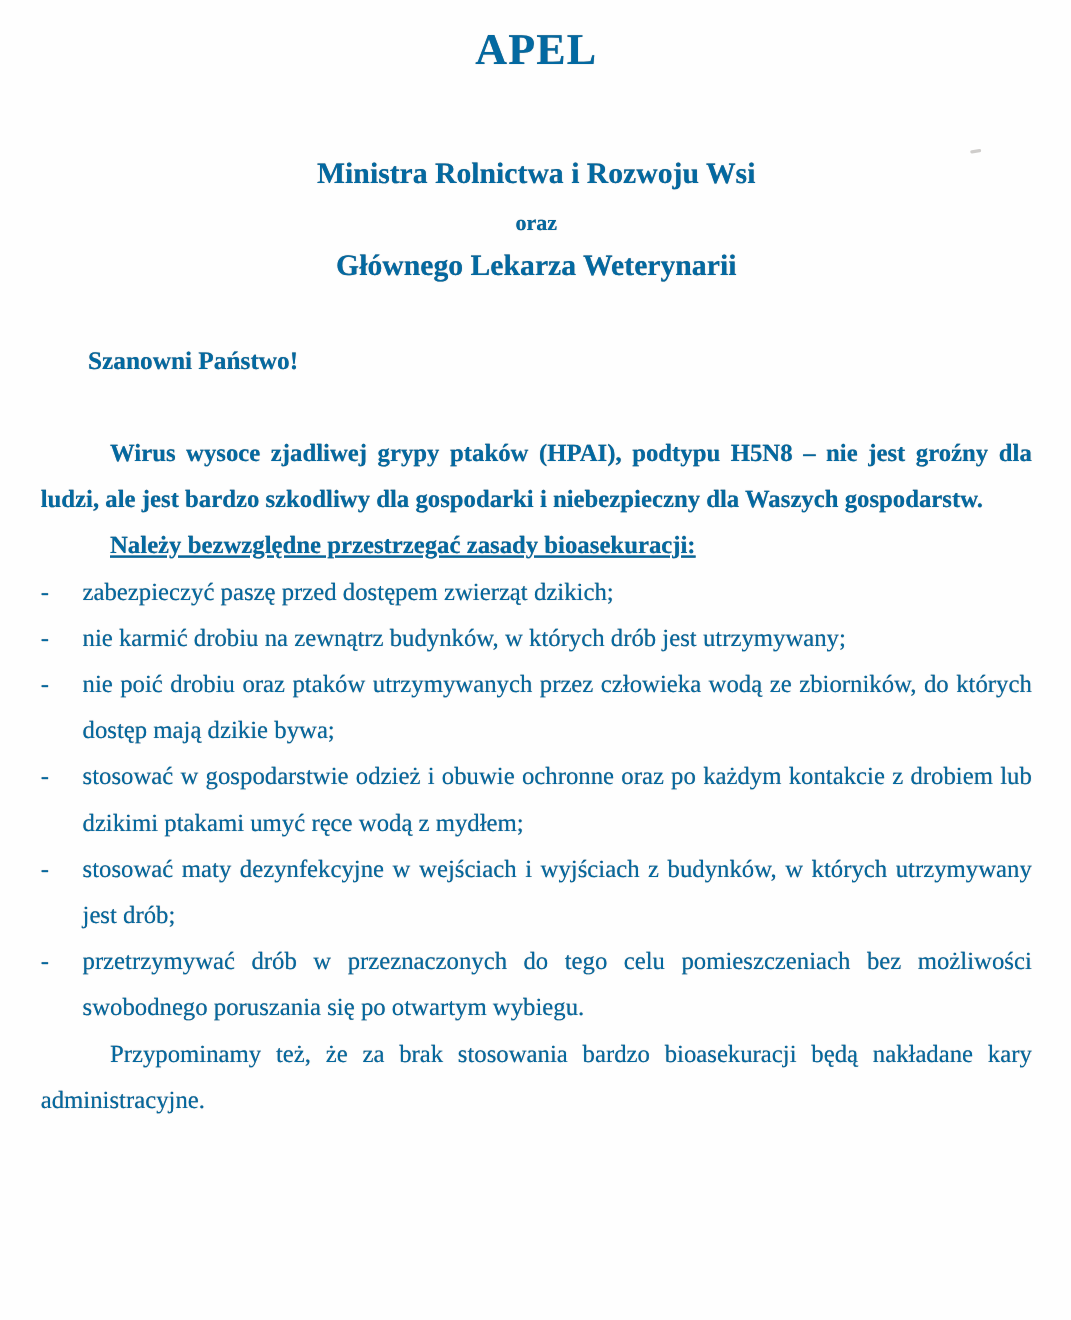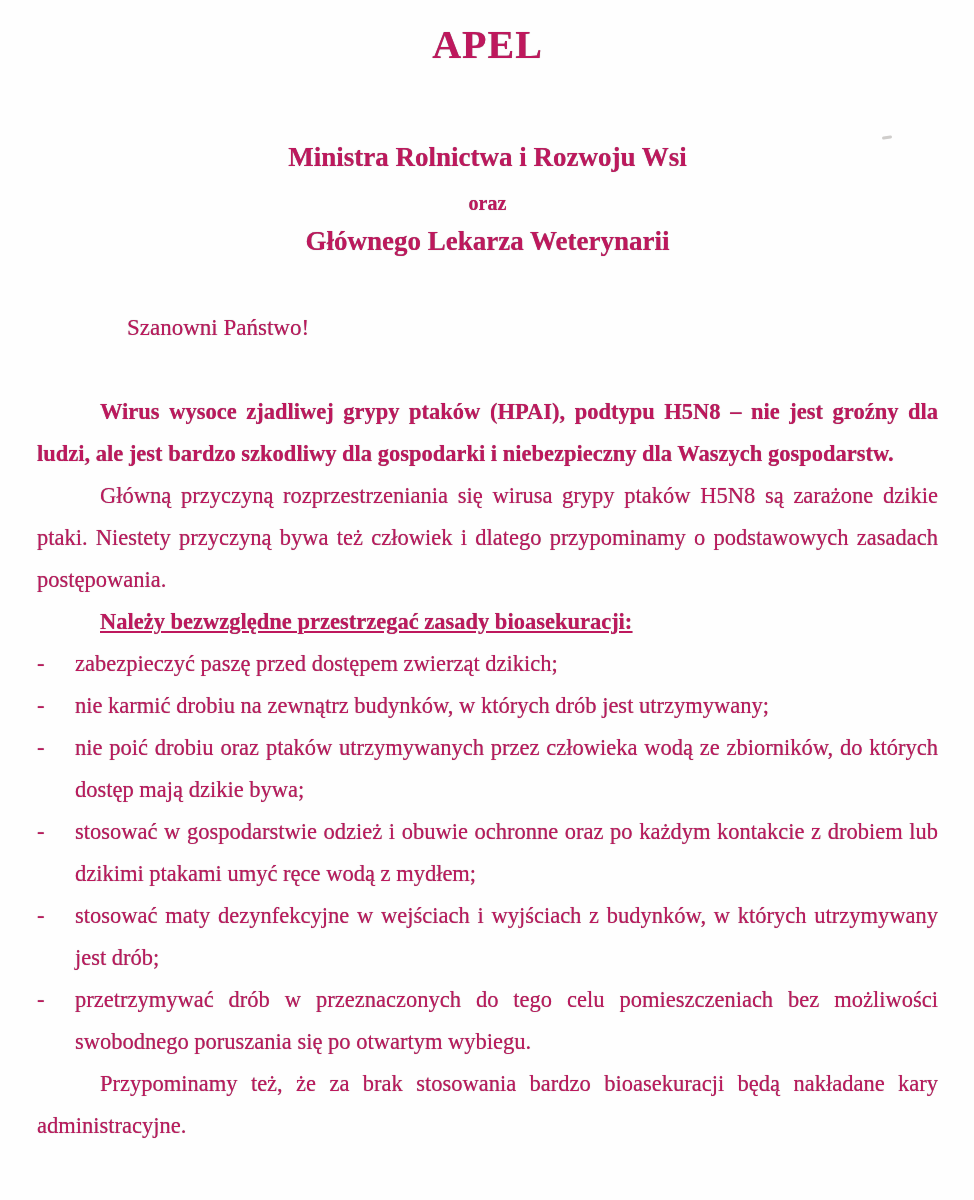--- a/index.html
+++ b/index.html
@@ -8,21 +8,21 @@
     height: 1200px;
     background: #ffffff;
     font-family: "Liberation Serif", "DejaVu Serif", serif;
     overflow: hidden;
   }
   .page {
     position: relative;
     width: 974px;
     height: 1200px;
     background: #fefefe;
-    color: #be185d;
+    color: #0369a1;
     padding: 22px 36px 0 37px;
     text-shadow: 0 0 0.7px rgba(20,20,20,0.55);
   }
   
   .doc-title {
     text-align: center;
     font-weight: bold;
     font-size: 40px;
     letter-spacing: 1px;
     line-height: 46px;
@@ -46,22 +46,22 @@
   .conjunction {
     font-weight: bold;
     font-size: 20px;
     line-height: 26px;
     margin-top: 16px;
   }
   .author-line-2 { margin-top: 8px; }
   
   .salutation {
     margin-top: 55px;
-    margin-left: 90px;
-    font-weight: normal;
+    margin-left: 43px;
+    font-weight: bold;
     font-size: 23px;
     line-height: 30px;
   }
   .body-text {
     margin-top: 48px;
     font-size: 22.5px;
     line-height: 42px;
     text-align: justify;
   }
   .para { text-align: justify; }
@@ -109,21 +109,20 @@
     <div class="conjunction">oraz</div>
     <div class="author-line author-line-2">Głównego Lekarza Weterynarii</div>
   </div>
 
   <div class="salutation">Szanowni Państwo!</div>
 
   <div class="body-text">
 
     <p class="para indent bold">Wirus wysoce zjadliwej grypy ptaków (HPAI), podtypu H5N8 – nie jest groźny dla ludzi, ale jest bardzo szkodliwy dla gospodarki i niebezpieczny dla Waszych gospodarstw.</p>
 
-    <p class="para indent">Główną przyczyną rozprzestrzeniania się wirusa grypy ptaków H5N8 są zarażone dzikie ptaki. Niestety przyczyną bywa też człowiek i dlatego przypominamy o podstawowych zasadach postępowania.</p>
 
     <p class="para rules-heading">Należy bezwzględne przestrzegać zasady bioasekuracji:</p>
 
     <ul class="bullet-list">
       <li class="bullet-item">
         <span class="bullet-marker">-</span>
         <span class="bullet-text">zabezpieczyć paszę przed dostępem zwierząt dzikich;</span>
       </li>
       <li class="bullet-item">
         <span class="bullet-marker">-</span>

